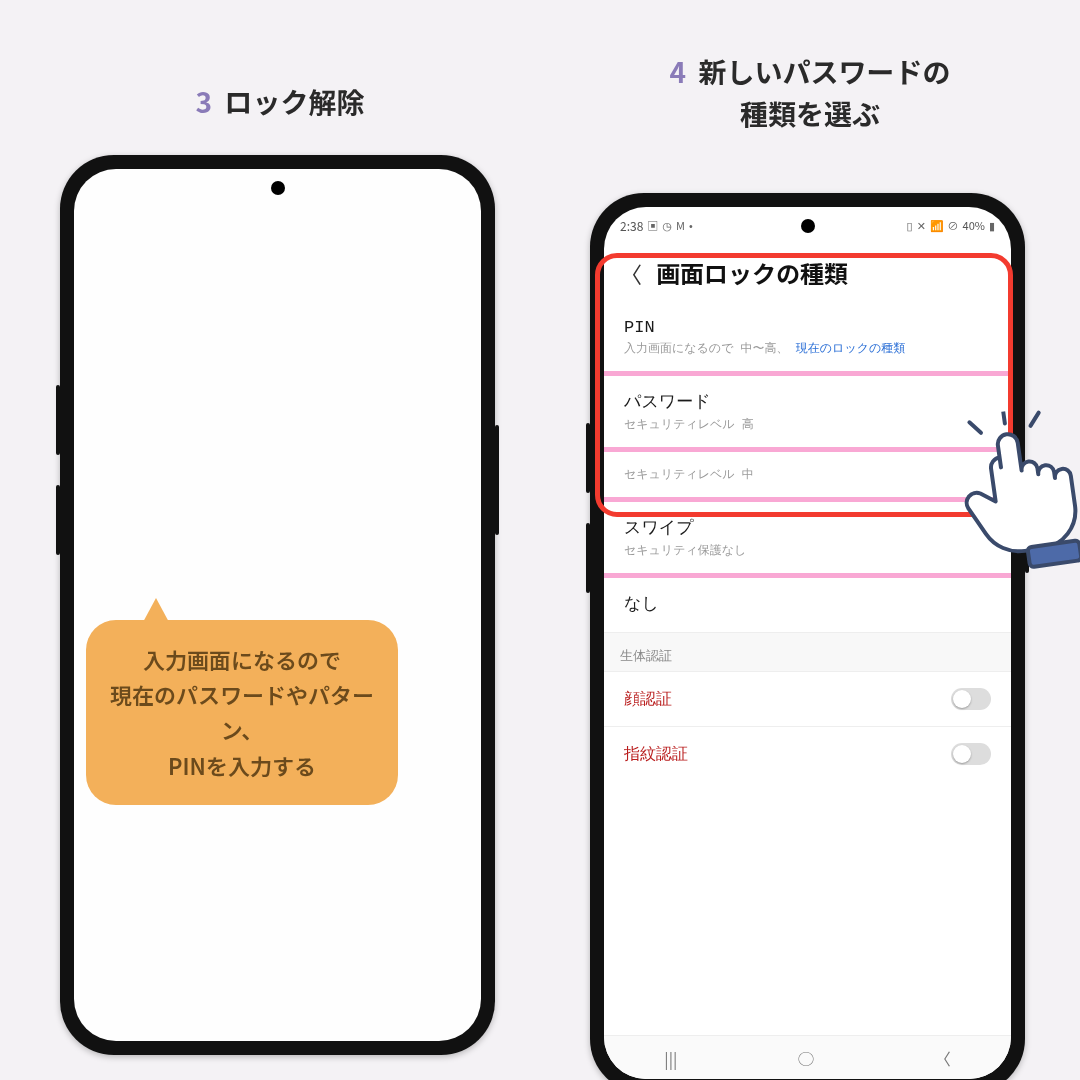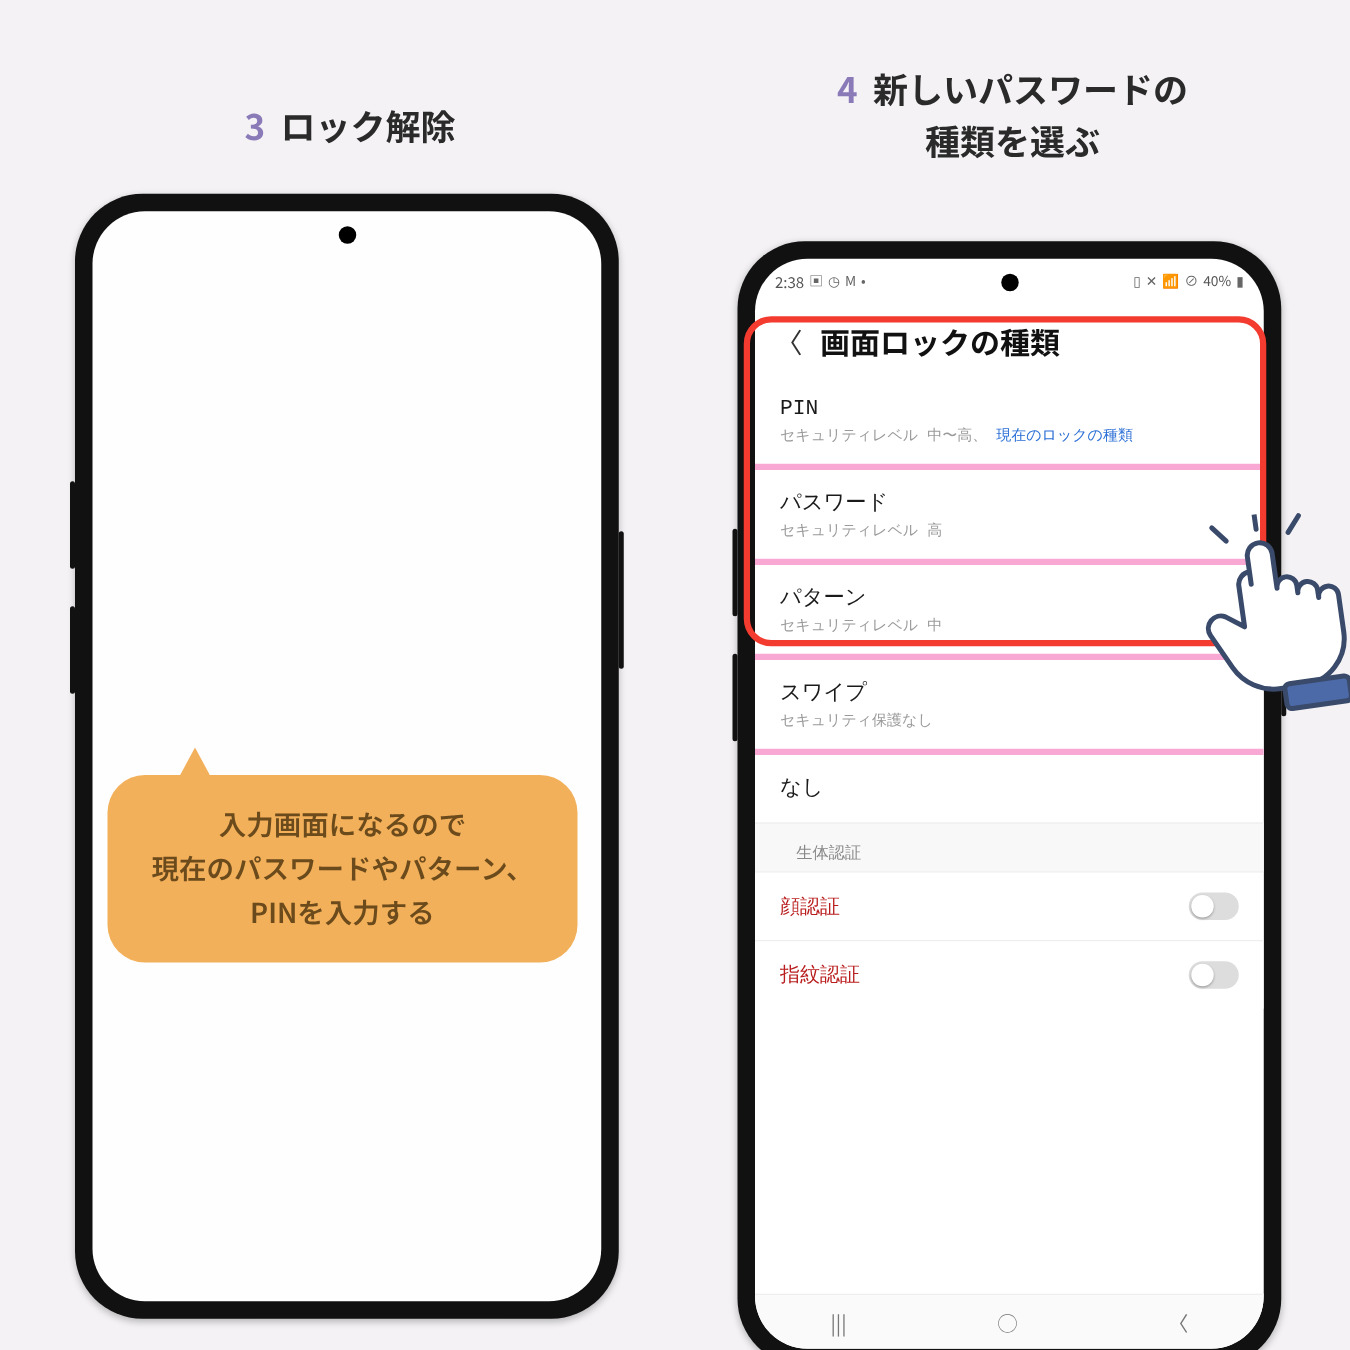--- a/index.html
+++ b/index.html
@@ -72,21 +72,21 @@
     .item {
       padding:14px 20px 14px 20px;
       border-top:5px solid #f9a8d4;
       position:relative;
     }
     .item:first-child { border-top:none; }
     .item-title { font-size:17px; color:#1a1a1a; margin-bottom:3px; }
     .item-sub { font-size:12px; color:#9a9a9a; }
     .item-sub .link { color:#2b6fd6; }
     .section-label {
-      padding:14px 33px 6px; font-size:13px; color:#888; border-top:1px solid #eee;
+      padding:14px 16px 6px; font-size:13px; color:#888; border-top:1px solid #eee;
       background:#f8f8f8;
     }
     .toggle-row {
       padding:16px 20px; display:flex; justify-content:space-between; align-items:center;
       border-top:1px solid #eee;
     }
     .toggle-row .t-label { font-size:16px; color:#b91c1c; }
     .toggle {
       width:40px; height:22px; background:#ddd; border-radius:12px; position:relative;
     }
@@ -105,21 +105,21 @@
       position:absolute; bottom:0; left:0; right:0; height:44px;
       display:flex; justify-content:space-around; align-items:center;
       background:#fafafa; border-top:1px solid #eee;
     }
     .nav-ico { color:#777; font-size:16px; }
 
     
     .bubble {
       position:absolute;
       left:86px; top:620px;
-      width:376px;
+      width:312px;
       background:#f3b05a;
       color:#6b4a1c;
       border-radius:30px;
       padding:22px 20px;
       font-size:22px; font-weight:600; text-align:center; line-height:1.6;
       z-index:8;
     }
     .bubble::before {
       content:""; position:absolute; top:-22px; left:56px;
       border-left:14px solid transparent;
@@ -182,30 +182,29 @@
 
     <div class="header">
       <span class="back-ic">〈</span>
       <span class="header-title">画面ロックの種類</span>
     </div>
 
     <div class="list">
       <div class="item">
         <div class="item-title">PIN</div>
         <div class="item-sub">
-          <span>セキュリティレベル 中〜高、</span>
+          <span>入力画面になるので 中〜高、</span>
           <span class="link">現在のロックの種類</span>
         </div>
       </div>
       <div class="item">
         <div class="item-title">パスワード</div>
         <div class="item-sub">セキュリティレベル 高</div>
       </div>
       <div class="item">
-        <div class="item-title">パターン</div>
         <div class="item-sub">セキュリティレベル 中</div>
       </div>
       <div class="item">
         <div class="item-title">スワイプ</div>
         <div class="item-sub">セキュリティ保護なし</div>
       </div>
       <div class="item">
         <div class="item-title">なし</div>
       </div>
 

